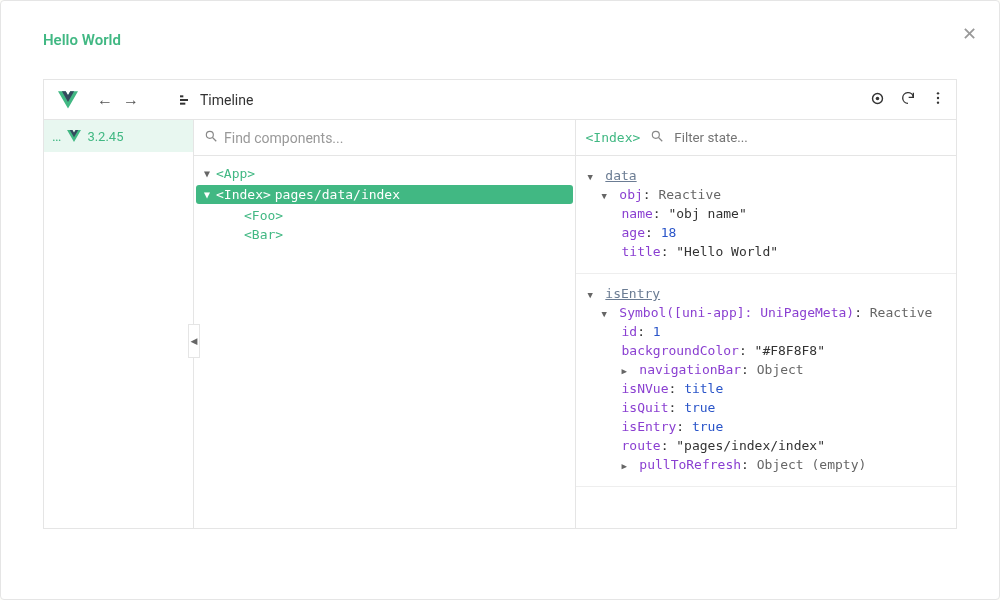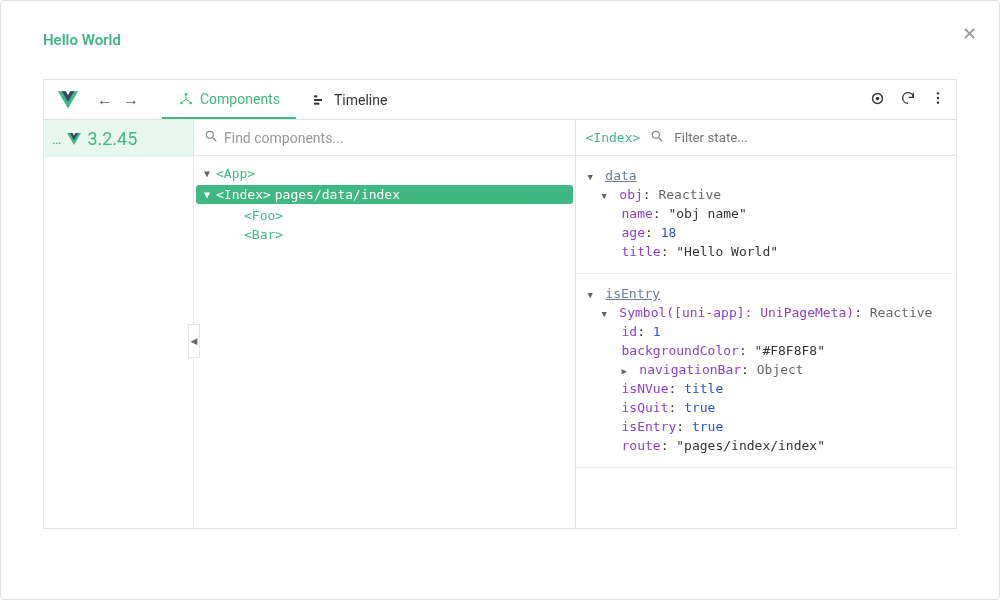--- a/index.html
+++ b/index.html
@@ -18,21 +18,21 @@
   .tab svg { flex-shrink: 0; }
   .toolbar-right { position: absolute; right: 10px; display: flex; gap: 14px; align-items:center; color:#333; }
   .panels { display: flex; height: 408px; }
   .apps-col { width: 150px; border-right: 1px solid #e5e5e5; display:flex; flex-direction:column; }
   .search-row { display:flex; align-items:center; height: 36px; padding: 0 10px; border-bottom: 1px solid #e5e5e5; gap:6px; }
   .search-row input { border:none; outline:none; width:100%; font-size:14px; color:#444; background:transparent; }
   .search-row input::placeholder { color:#999; }
   .search-icon { color:#888; }
   .app-item { display:flex; align-items:center; gap:6px; padding: 8px 8px; background:#e8f7f0; color:#41b883; }
   .app-item .vue-mark { display:flex; }
-  .app-version { font-size:18px; }
+  .app-version { font-size:13px; }
   .tree-col { flex: 1 1 0; border-right:1px solid #e5e5e5; display:flex; flex-direction:column; position:relative; }
   .tree-body { padding: 8px 10px; font-family: ui-monospace, "SF Mono", Menlo, Consolas, monospace; font-size: 13px; }
   .tree-row { display:flex; align-items:center; gap:4px; padding: 2px 0; }
   .tree-row .tag { color:#41b883; }
   .tree-row.selected { background:#41b883; color:#fff; padding:2px 8px; border-radius:3px; margin:2px -8px; }
   .tree-row.selected .tag { color:#fff; }
   .tree-row.selected .path { color:#fff; }
   .indent1 { padding-left: 20px; }
   .indent2 { padding-left: 40px; }
   .caret { width:8px; font-size:10px; color:#666; }
@@ -71,29 +71,20 @@
     <div class="toolbar">
       <span class="vue-logo">
         <svg width="20" height="18" viewBox="0 0 256 221">
             <path fill="#41B883" d="M204.8 0H256L128 220.8 0 0h97.92L128 51.2 157.44 0z"></path>
             <path fill="#35495E" d="M50 0l78 135L206 0h-49l-29 50L99 0z"></path>
           </svg>
       </span>
       <span class="nav-btn">←</span>
       <span class="nav-btn">→</span>
       <div class="tabs">
-        <div class="tab active">
-          <svg width="16" height="16" viewBox="0 0 24 24">
-              <circle cx="12" cy="5" r="2" fill="#41b883"></circle>
-              <circle cx="5" cy="18" r="2" fill="#41b883"></circle>
-              <circle cx="19" cy="18" r="2" fill="#41b883"></circle>
-              <path d="M12 7v5M12 12l-6 5M12 12l6 5" stroke="#41b883" stroke-width="1.5" fill="none"></path>
-            </svg>
-          <span>Components</span>
-        </div>
         <div class="tab">
           <svg width="16" height="16" viewBox="0 0 24 24">
               <rect x="3" y="5" width="5" height="3" fill="#333"></rect>
               <rect x="3" y="10.5" width="12" height="3" fill="#333"></rect>
               <rect x="3" y="16" width="8" height="3" fill="#333"></rect>
             </svg>
           <span>Timeline</span>
         </div>
       </div>
       <div class="toolbar-right">
@@ -188,20 +179,21 @@
           <div class="state-section">
             <div class="state-row"><span class="tri">▼</span> <span class="sec-title">isEntry</span></div>
             <div class="state-row sind1"><span class="tri">▼</span> <span class="key">Symbol([uni-app]: UniPageMeta)</span><span class="colon">:</span> <span class="type">Reactive</span></div>
             <div class="state-row sind2"><span class="key">id</span><span class="colon">:</span> <span class="num">1</span></div>
             <div class="state-row sind2"><span class="key">backgroundColor</span><span class="colon">:</span> <span class="str">"#F8F8F8"</span></div>
             <div class="state-row sind2"><span class="tri">▶</span> <span class="key">navigationBar</span><span class="colon">:</span> <span class="type">Object</span></div>
             <div class="state-row sind2"><span class="key">isNVue</span><span class="colon">:</span> <span class="bool">title</span></div>
             <div class="state-row sind2"><span class="key">isQuit</span><span class="colon">:</span> <span class="bool">true</span></div>
             <div class="state-row sind2"><span class="key">isEntry</span><span class="colon">:</span> <span class="bool">true</span></div>
             <div class="state-row sind2"><span class="key">route</span><span class="colon">:</span> <span class="str">"pages/index/index"</span></div>
+            <div class="state-row sind2"><span class="tri">▶</span> <span class="key">pullToRefresh</span><span class="colon">:</span> <span class="type">Object (empty)</span></div>
           </div>
 
         </div>
       </div>
     </div>
 
   </div>
 </div>
 
 </body></html>

